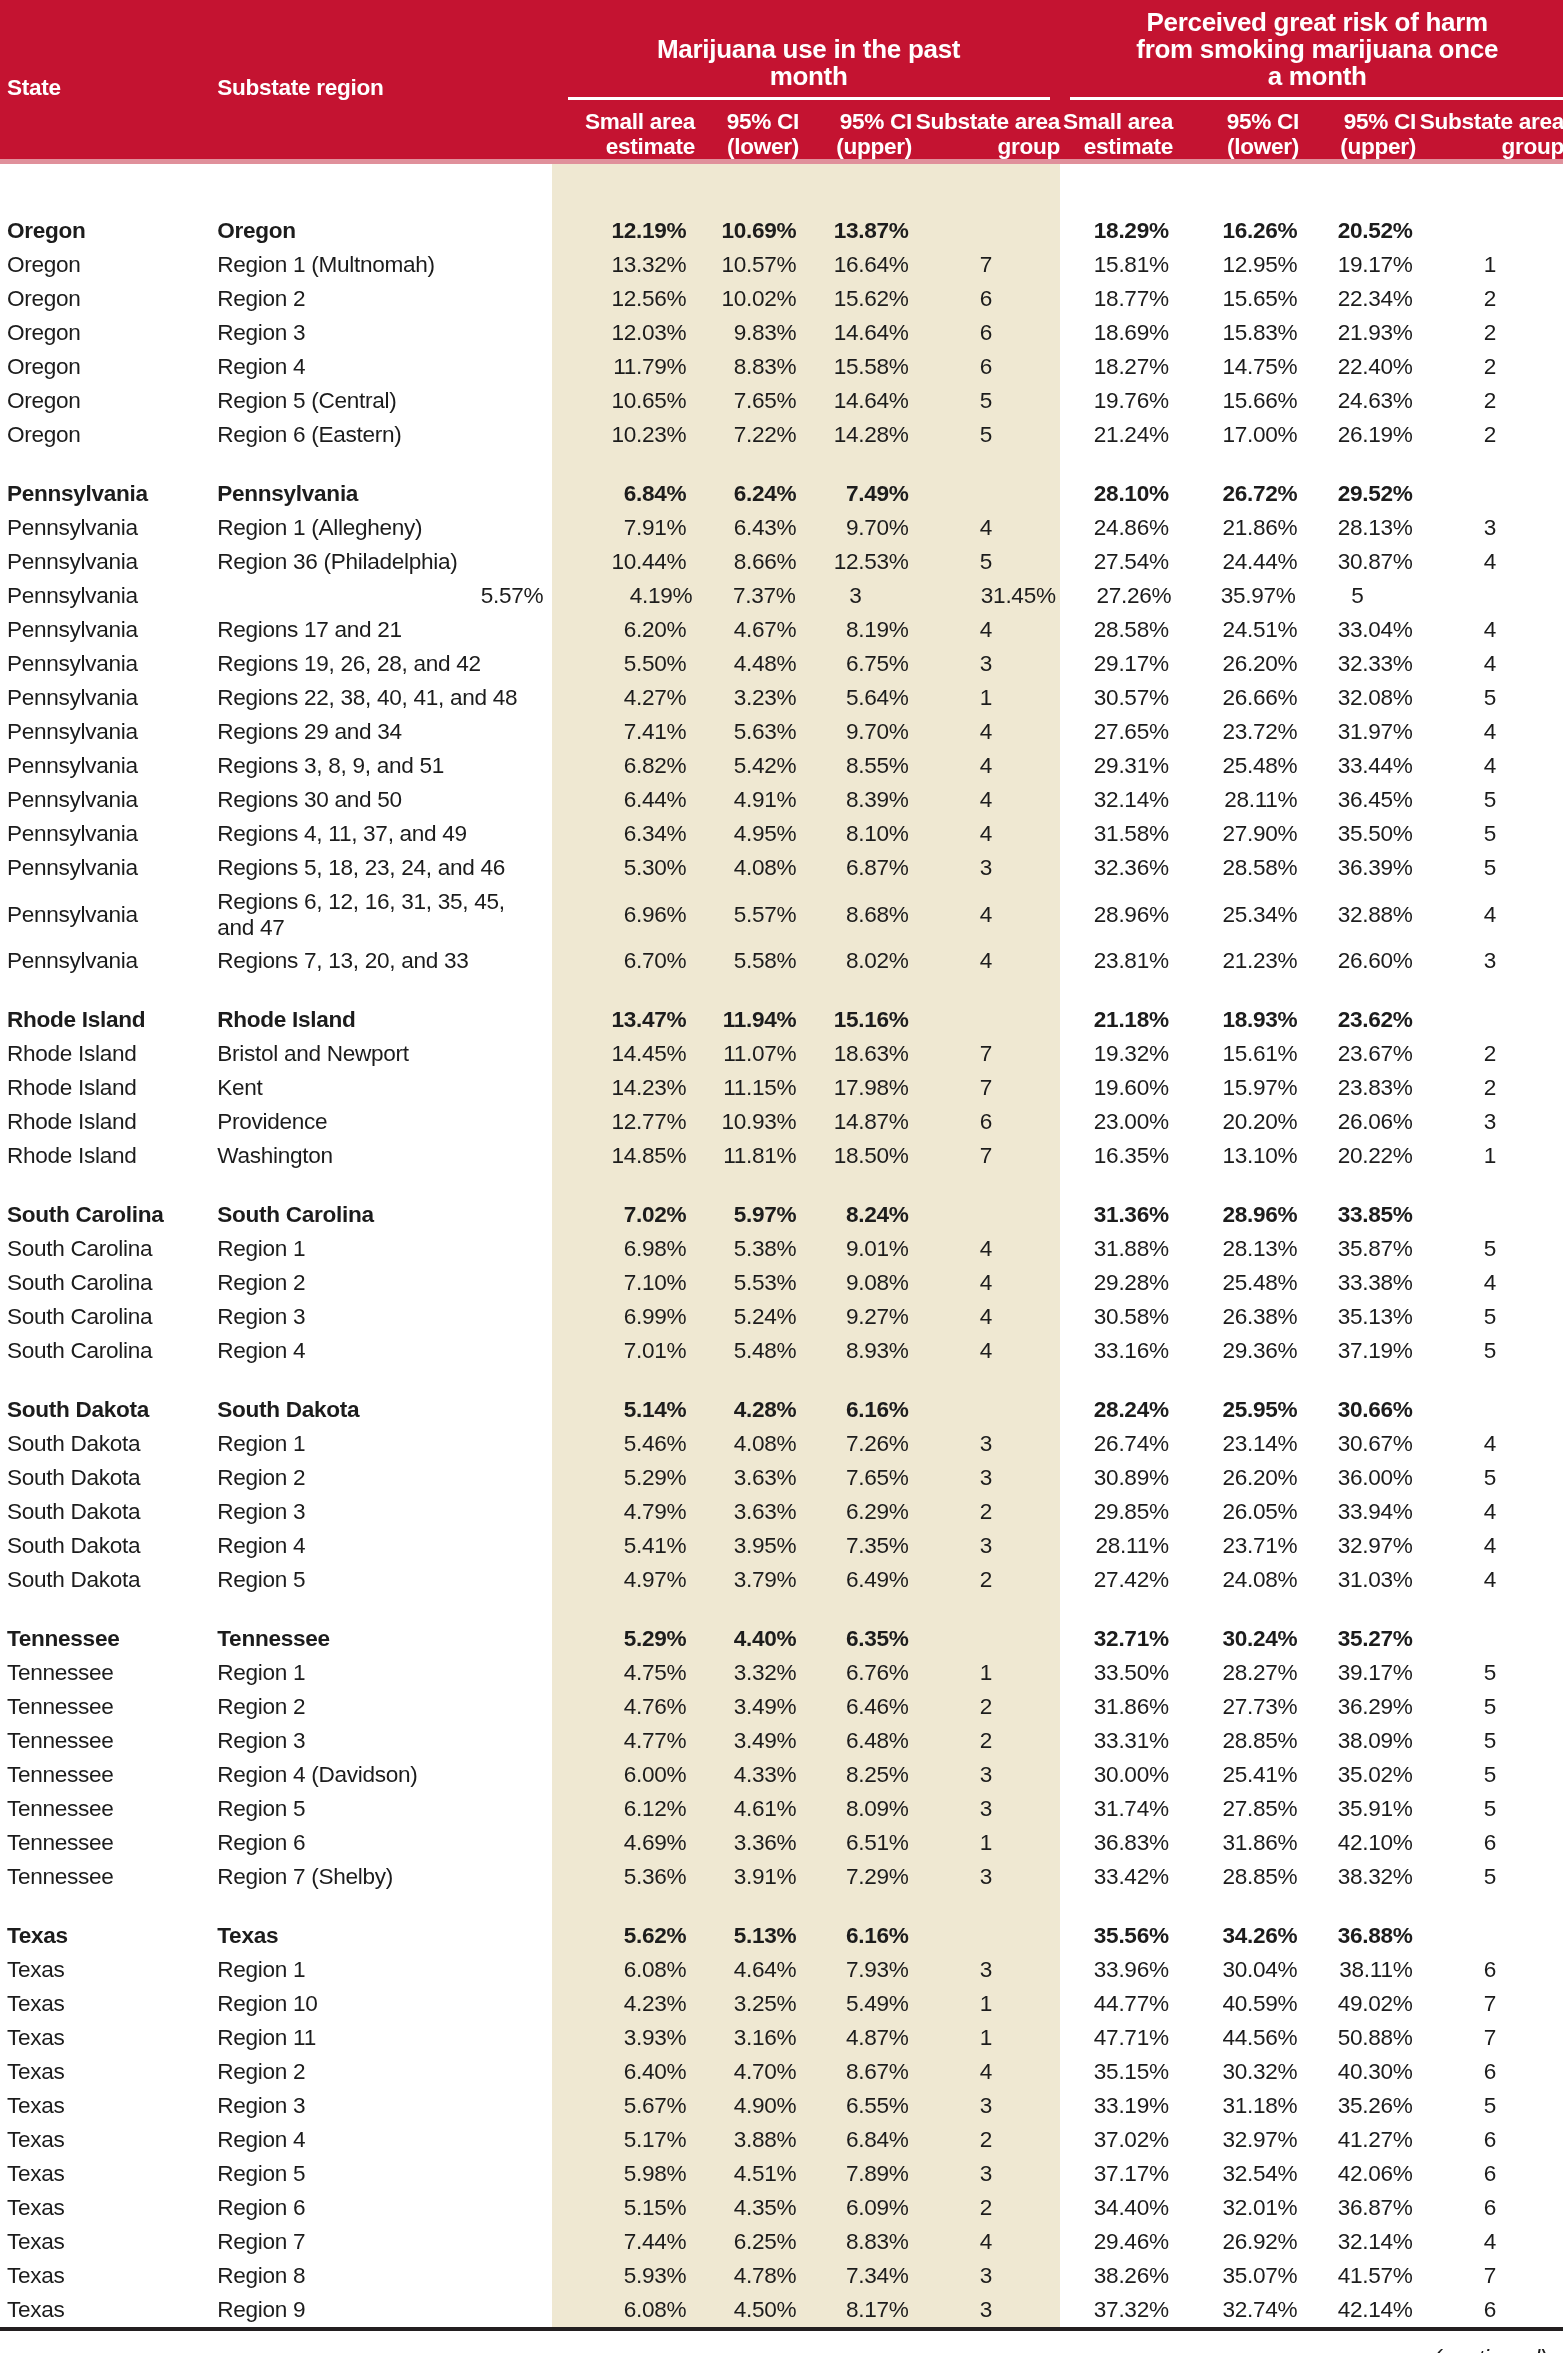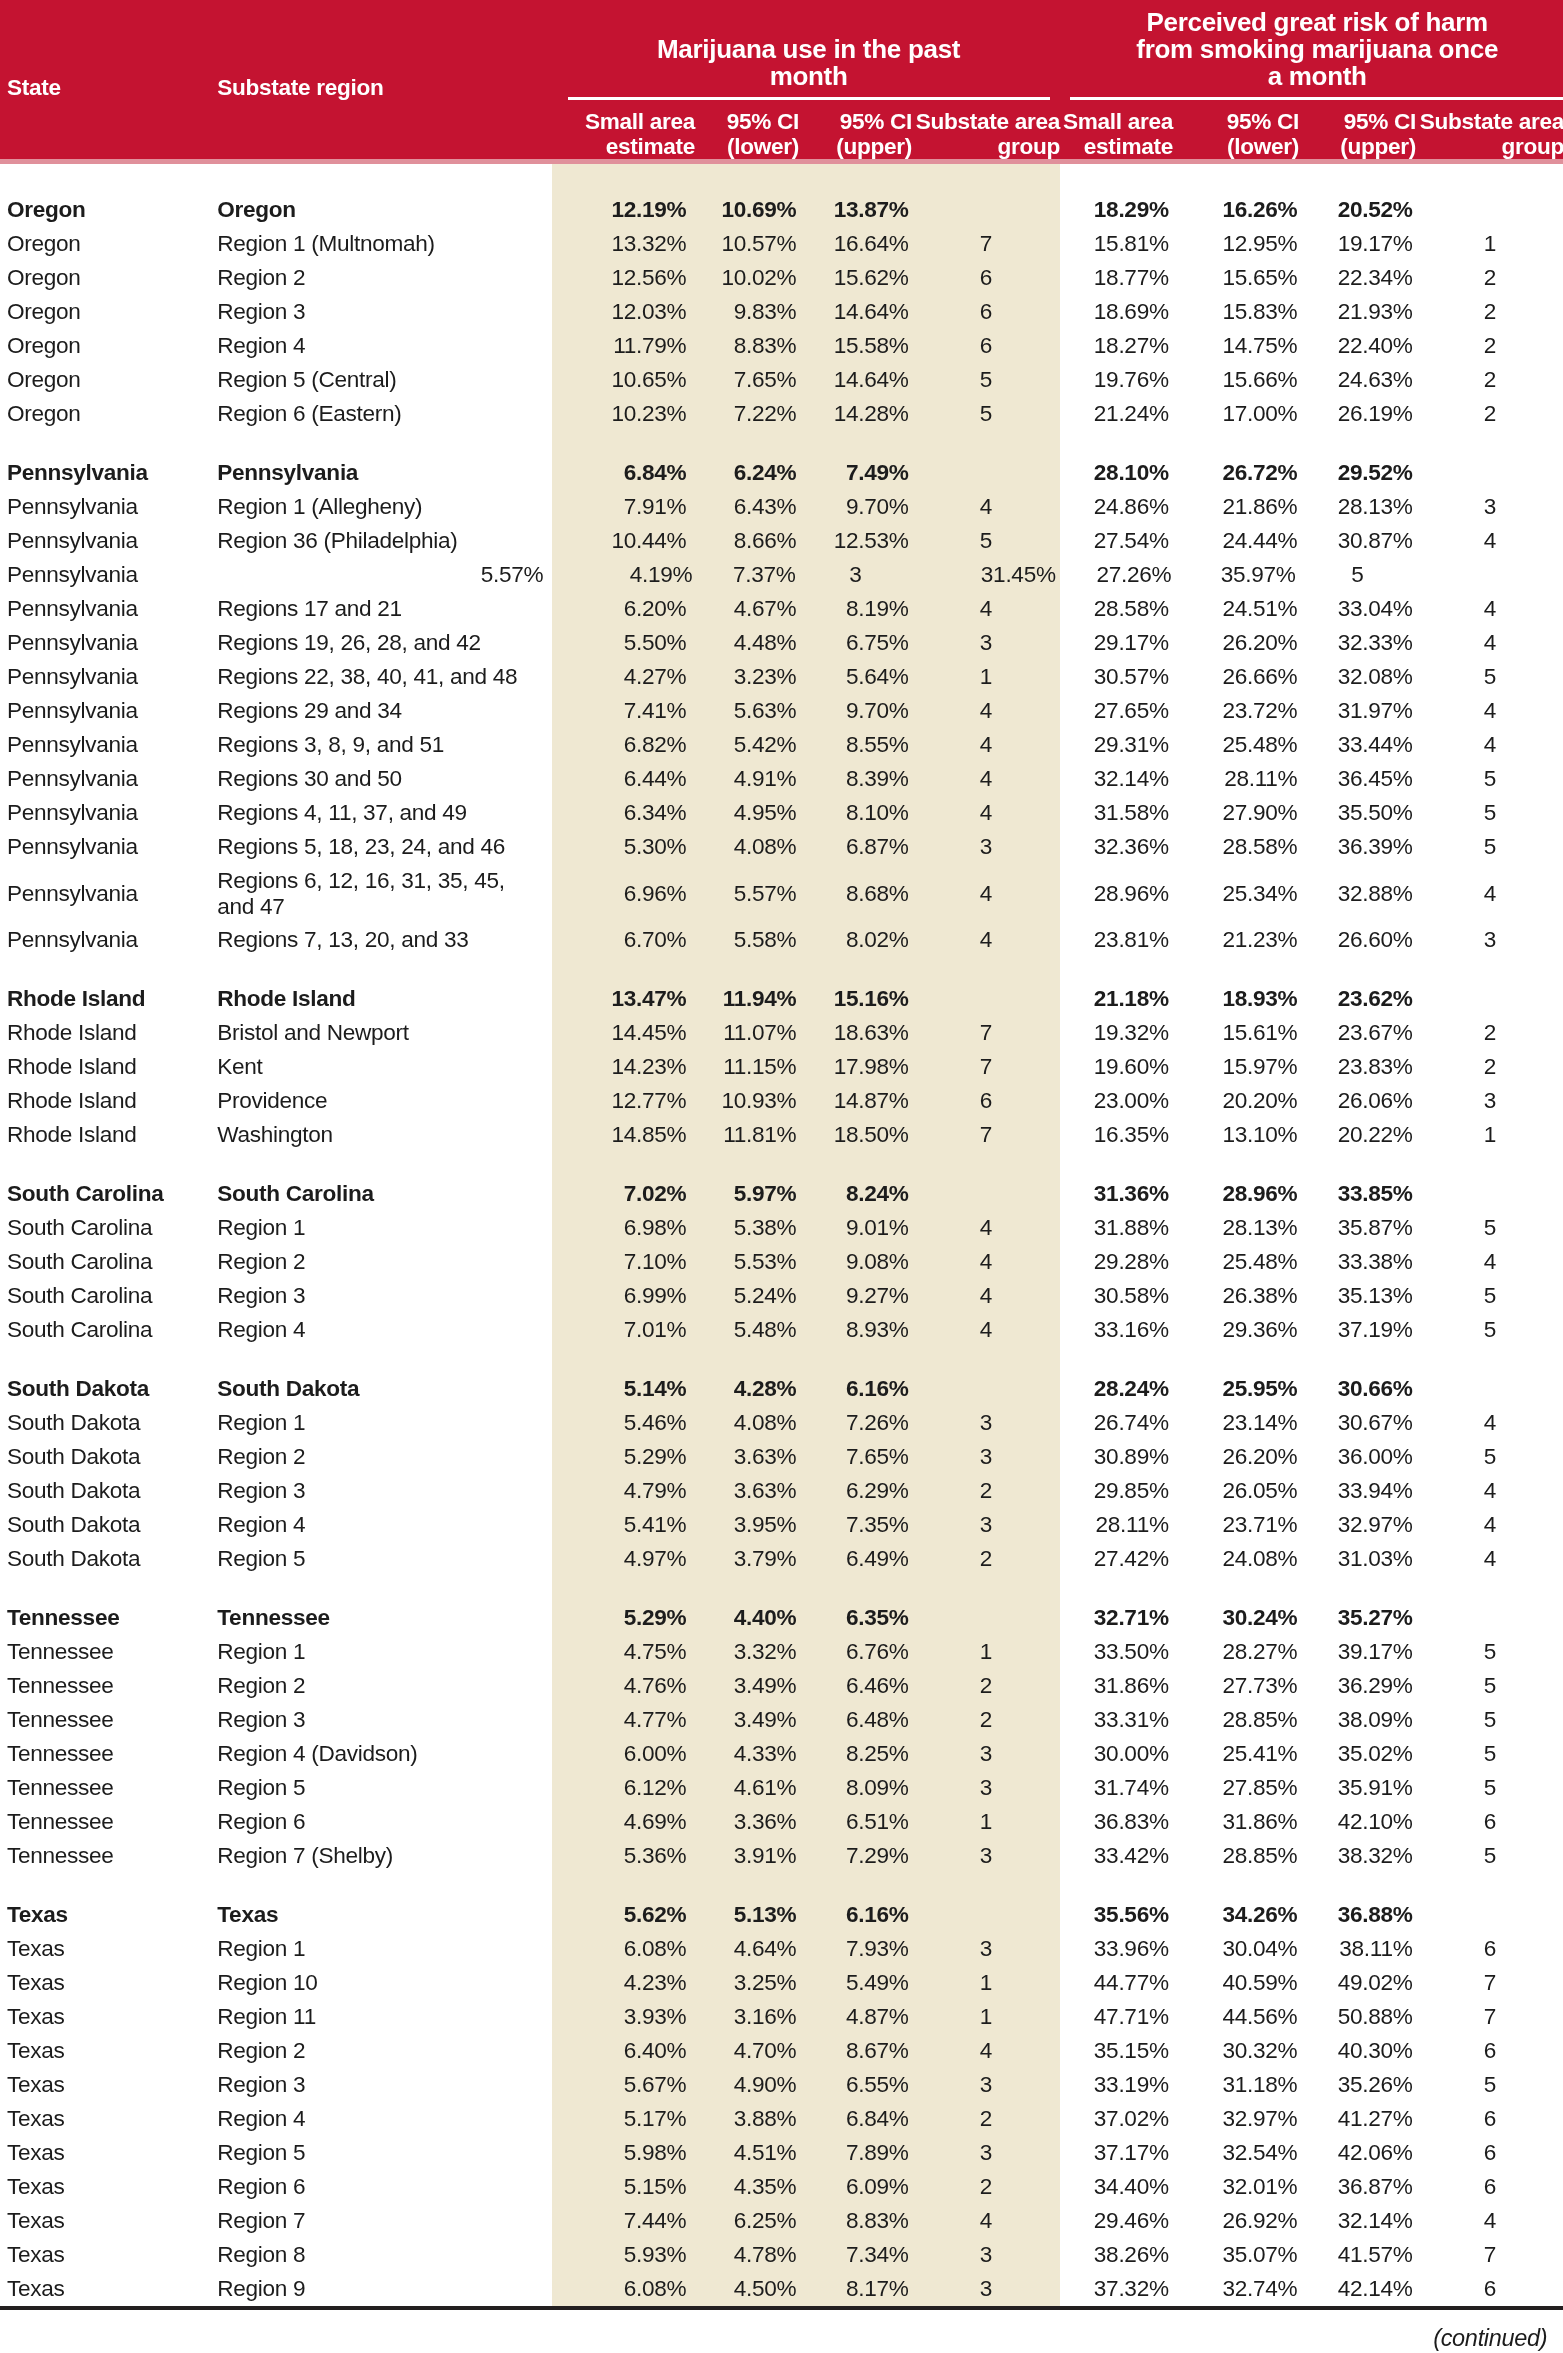--- a/index.html
+++ b/index.html
@@ -38,21 +38,21 @@
   .h-group-title{max-width:373px;margin:0 auto;}
   .h-cell{
     font-weight:bold;font-size:22.6px;line-height:25px;
     text-align:right;
     align-self:end;
   }
   .h-cell.left{text-align:left;}
   .h-cell.c1{padding-left:7px;}
   .h-cell.c2{padding-left:4.3px;}
   
-  .body{position:relative;padding-top:4px;}
+  .body{position:relative;padding-top:25px;}
   .beige-strip{
     position:absolute;
     left:552px;width:508px;top:0;bottom:0;
     background:#efe8d2;
   }
   .section{position:relative;margin-top:25px;}
   .section:first-of-type{margin-top:0;}
   .row{min-height:34px;align-items:center;font-size:22.6px;line-height:26px;position:relative;}
   .row.bold{font-weight:bold;}
   .cell{padding:3.5px 0;}

